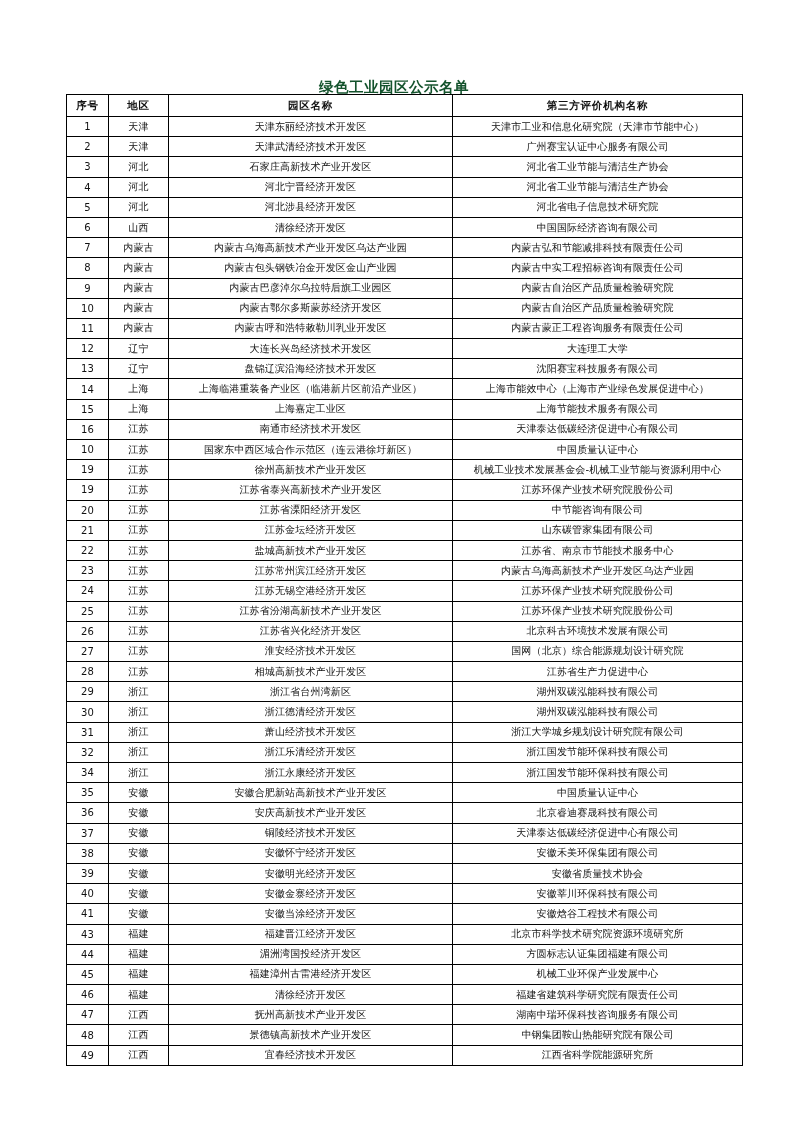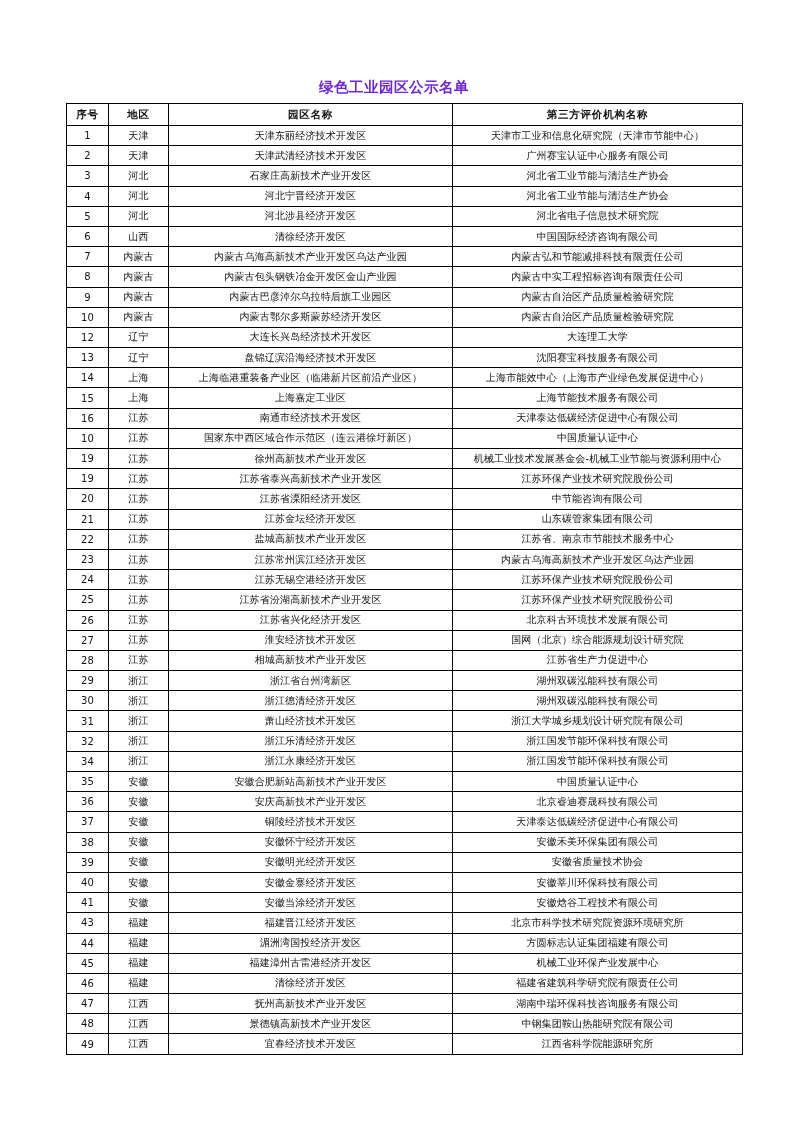--- a/index.html
+++ b/index.html
@@ -25,27 +25,27 @@
   }
   .doc-title {
     position: absolute;
     left: 66px;
     top: 78px;
     width: 656px;
     text-align: center;
     font-size: 14.5px;
     font-weight: 600;
     letter-spacing: 0.5px;
-    color: #6d28d9;
+    color: #14532d;
     font-family: "DejaVu Sans", sans-serif;
   }
   table.listing {
     position: absolute;
     left: 66px;
-    top: 103px;
+    top: 94px;
     width: 656px;
     border-collapse: collapse;
     table-layout: fixed;
   }
   table.listing th,
   table.listing td {
     border: 1px solid #000000;
     text-align: center;
     vertical-align: middle;
     padding: 0 2px;
@@ -145,20 +145,26 @@
           <td class="c-park">内蒙古巴彦淖尔乌拉特后旗工业园区</td>
           <td class="c-agency">内蒙古自治区产品质量检验研究院</td>
         </tr>
         <tr>
           <td class="c-idx">10</td>
           <td class="c-region">内蒙古</td>
           <td class="c-park">内蒙古鄂尔多斯蒙苏经济开发区</td>
           <td class="c-agency">内蒙古自治区产品质量检验研究院</td>
         </tr>
         <tr>
+          <td class="c-idx">11</td>
+          <td class="c-region">内蒙古</td>
+          <td class="c-park">内蒙古呼和浩特敕勒川乳业开发区</td>
+          <td class="c-agency">内蒙古蒙正工程咨询服务有限责任公司</td>
+        </tr>
+        <tr>
           <td class="c-idx">12</td>
           <td class="c-region">辽宁</td>
           <td class="c-park">大连长兴岛经济技术开发区</td>
           <td class="c-agency">大连理工大学</td>
         </tr>
         <tr>
           <td class="c-idx">13</td>
           <td class="c-region">辽宁</td>
           <td class="c-park">盘锦辽滨沿海经济技术开发区</td>
           <td class="c-agency">沈阳赛宝科技服务有限公司</td>

